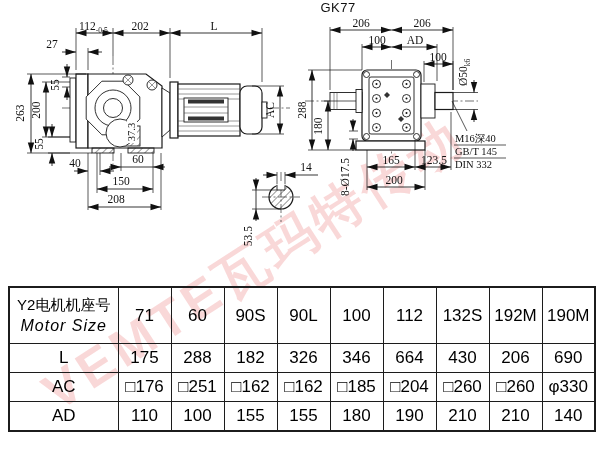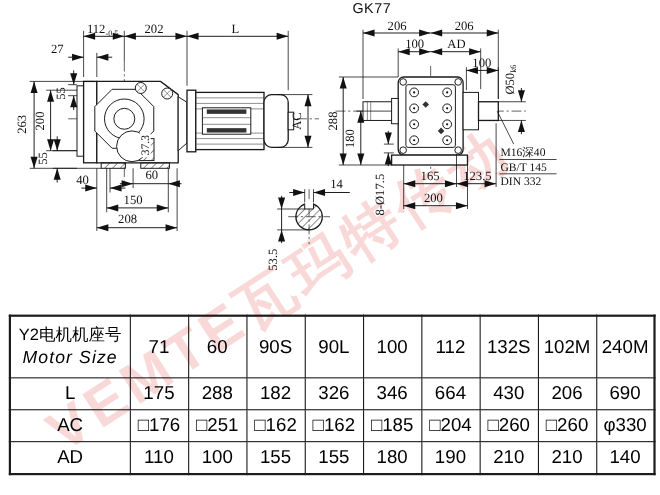--- a/index.html
+++ b/index.html
@@ -304,22 +304,22 @@
         <div class="hdr-cn">Y2电机机座号</div>
         <div class="hdr-en">Motor Size</div>
       </th>
       <th>71</th>
       <th>60</th>
       <th>90S</th>
       <th>90L</th>
       <th>100</th>
       <th>112</th>
       <th>132S</th>
-      <th>102M</th>
-      <th>240M</th>
+      <th>192M</th>
+      <th>190M</th>
     </tr>
     <tr class="bb-thick">
       <th>L</th>
       <td>175</td>
       <td>288</td>
       <td>182</td>
       <td>326</td>
       <td>346</td>
       <td>664</td>
       <td>430</td>

